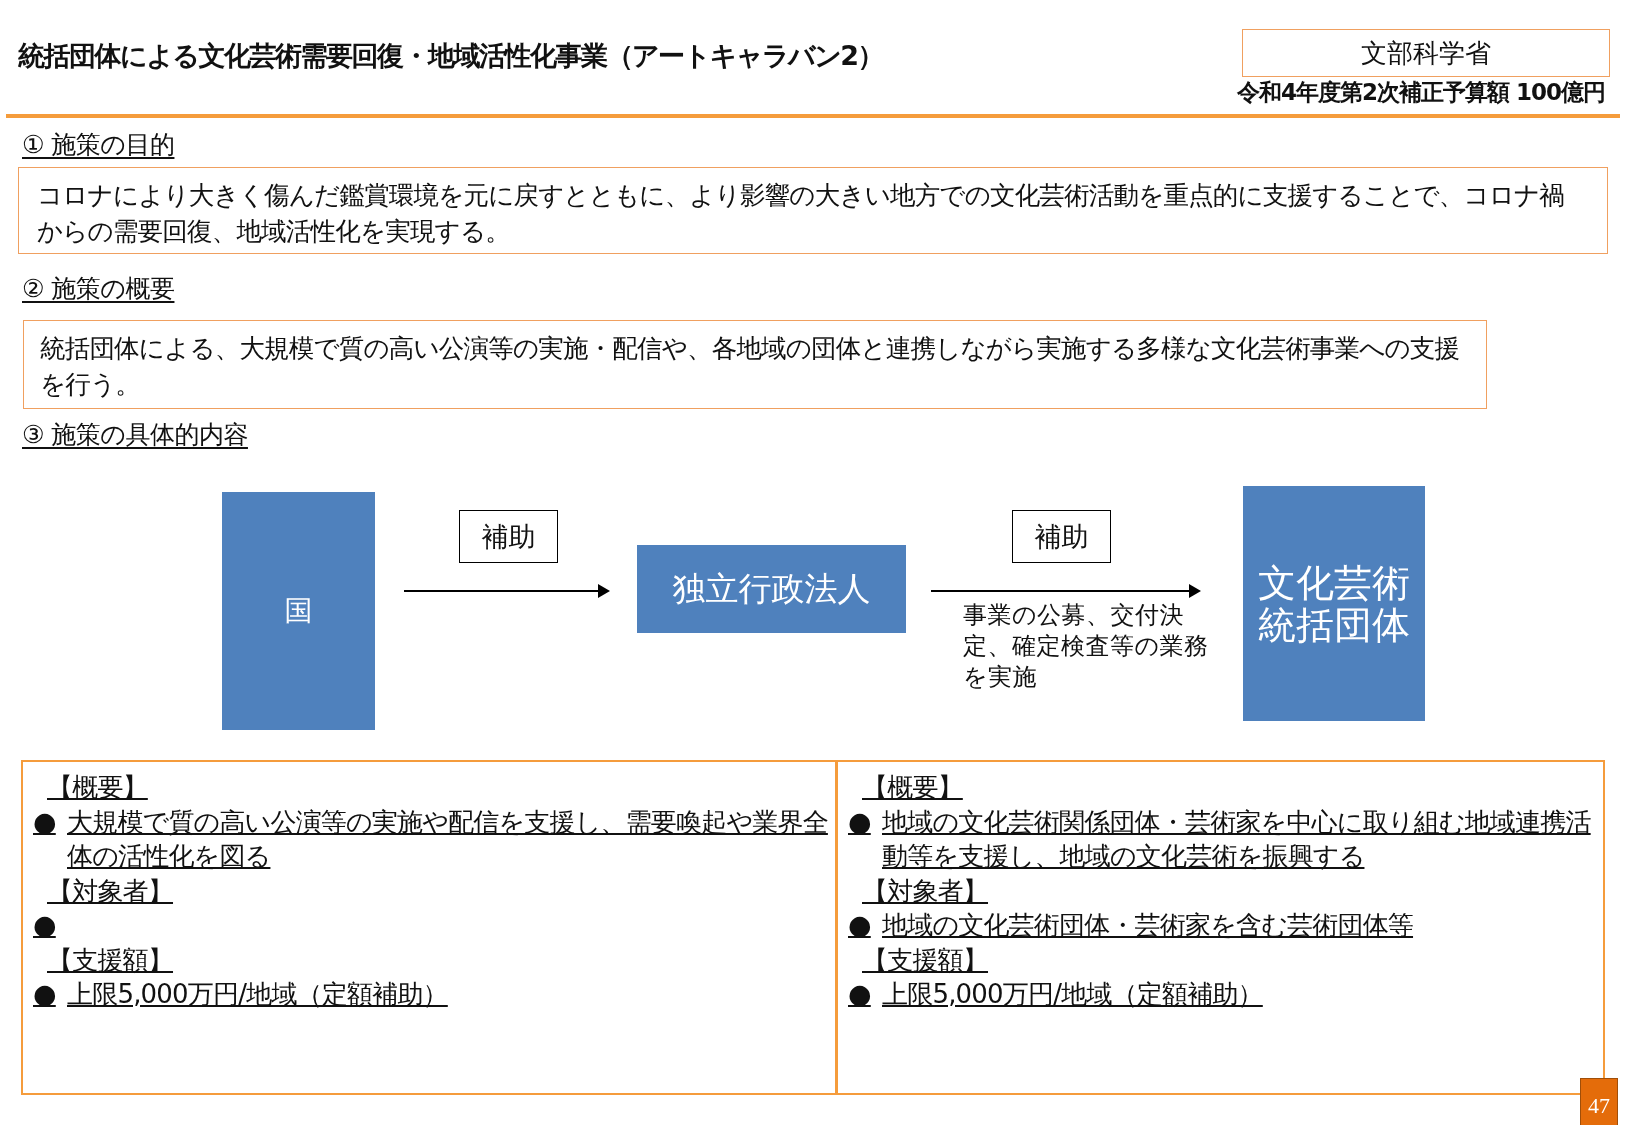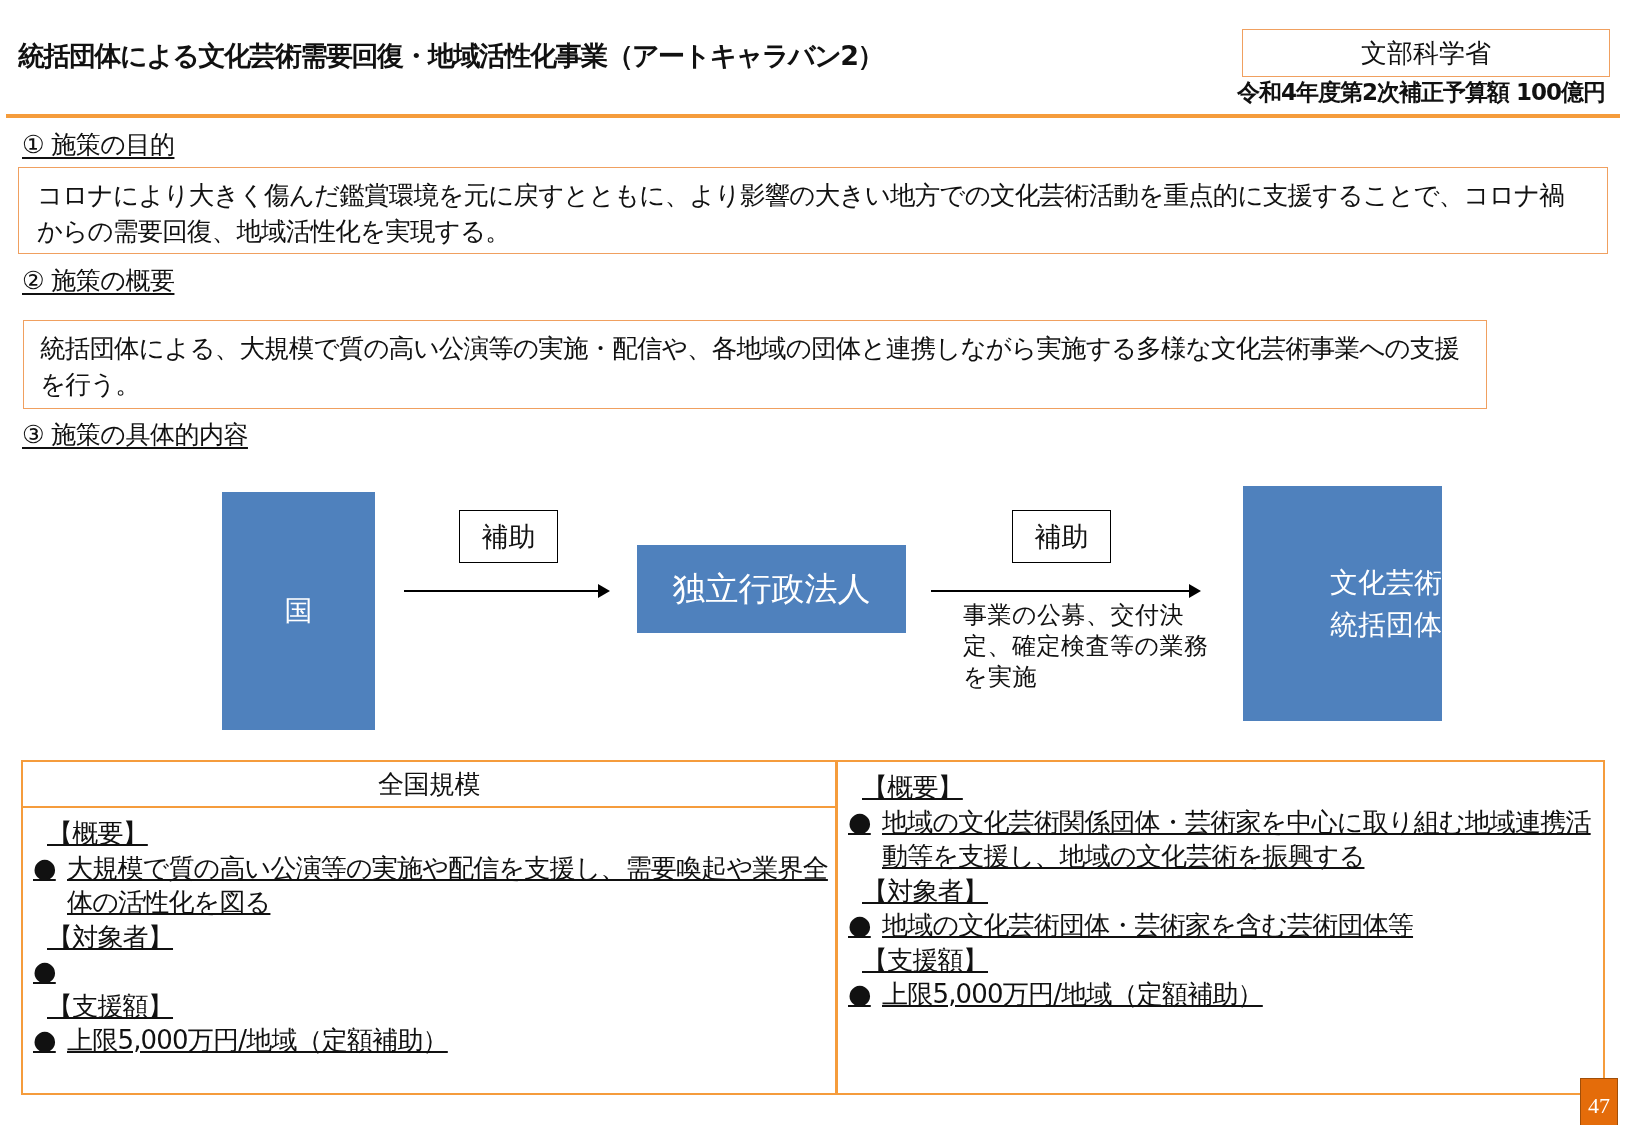--- a/index.html
+++ b/index.html
@@ -34,21 +34,21 @@
     font-size: 25.5px; line-height: 36px; letter-spacing: -0.8px;
   }
   .box1 { left: 18px; top: 167px; width: 1590px; height: 87px; padding: 9px 18px; }
   .box2 { left: 23px; top: 320px; width: 1464px; height: 89px; padding: 9px 16px; }
   .blue-box {
     background: #4F81BD; color: #fff; display: flex; align-items: center; justify-content: center;
     text-align: center;
   }
   .node-country { left: 222px; top: 492px; width: 153px; height: 238px; font-size: 28px; }
   .node-agency { left: 637px; top: 545px; width: 269px; height: 88px; font-size: 33px; }
-  .node-groups { left: 1243px; top: 486px; width: 199px; height: 235px; font-size: 28px; line-height: 42px; justify-content: flex-end; }
+  .node-groups { left: 1243px; top: 486px; width: 182px; height: 235px; font-size: 38px; line-height: 42px; }
   .label-box {
     border: 1.5px solid #000; background: #fff; box-sizing: border-box;
     display: flex; align-items: center; justify-content: center; font-size: 27px;
   }
   .lbl1 { left: 459px; top: 510px; width: 99px; height: 53px; }
   .lbl2 { left: 1012px; top: 510px; width: 99px; height: 53px; }
   .arrow { height: 2px; background: #000; }
   .arrow::after {
     content: ""; position: absolute; right: -2px; top: -6px;
     border-left: 12px solid #000; border-top: 7px solid transparent; border-bottom: 7px solid transparent;
@@ -87,21 +87,21 @@
   <span>文部科学省</span>
 </div>
 <div class="abs budget">令和4年度第2次補正予算額 100億円</div>
 <div class="abs header-rule"></div>
 
 <div class="abs section-heading" style="left:22px; top:128px;">① 施策の目的</div>
 <div class="abs text-box box1">
   <span>コロナにより大きく傷んだ鑑賞環境を元に戻すとともに、より影響の大きい地方での文化芸術活動を重点的に支援することで、コロナ禍からの需要回復、地域活性化を実現する。</span>
 </div>
 
-<div class="abs section-heading" style="left:22px; top:264px;">② 施策の概要</div>
+<div class="abs section-heading" style="left:22px; top:272px;">② 施策の概要</div>
 <div class="abs text-box box2">
   <span>統括団体による、大規模で質の高い公演等の実施・配信や、各地域の団体と連携しながら実施する多様な文化芸術事業への支援を行う。</span>
 </div>
 
 <div class="abs section-heading" style="left:22px; top:418px;">③ 施策の具体的内容</div>
 
 <div class="abs blue-box node-country">
   <span>国</span>
 </div>
 <div class="abs label-box lbl1">
@@ -118,21 +118,20 @@
 <div class="abs desc">事業の公募、交付決定、確定検査等の業務を実施</div>
 <div class="abs blue-box node-groups">
   <div>
     <div>文化芸術</div>
     <div>統括団体</div>
   </div>
 </div>
 
 <div class="abs table">
   <div class="col col-left">
-    <div class="col-head">全国規模</div>
     <div class="col-body">
       <div class="heading-line">【概要】</div>
       <div class="bullet-row">
         <span class="bullet">●</span>
         <span>大規模で質の高い公演等の実施や配信を支援し、需要喚起や業界全体の活性化を図る</span>
       </div>
       <div class="heading-line">【対象者】</div>
       <div class="bullet-row">
         <span class="bullet">●</span>
       </div>

